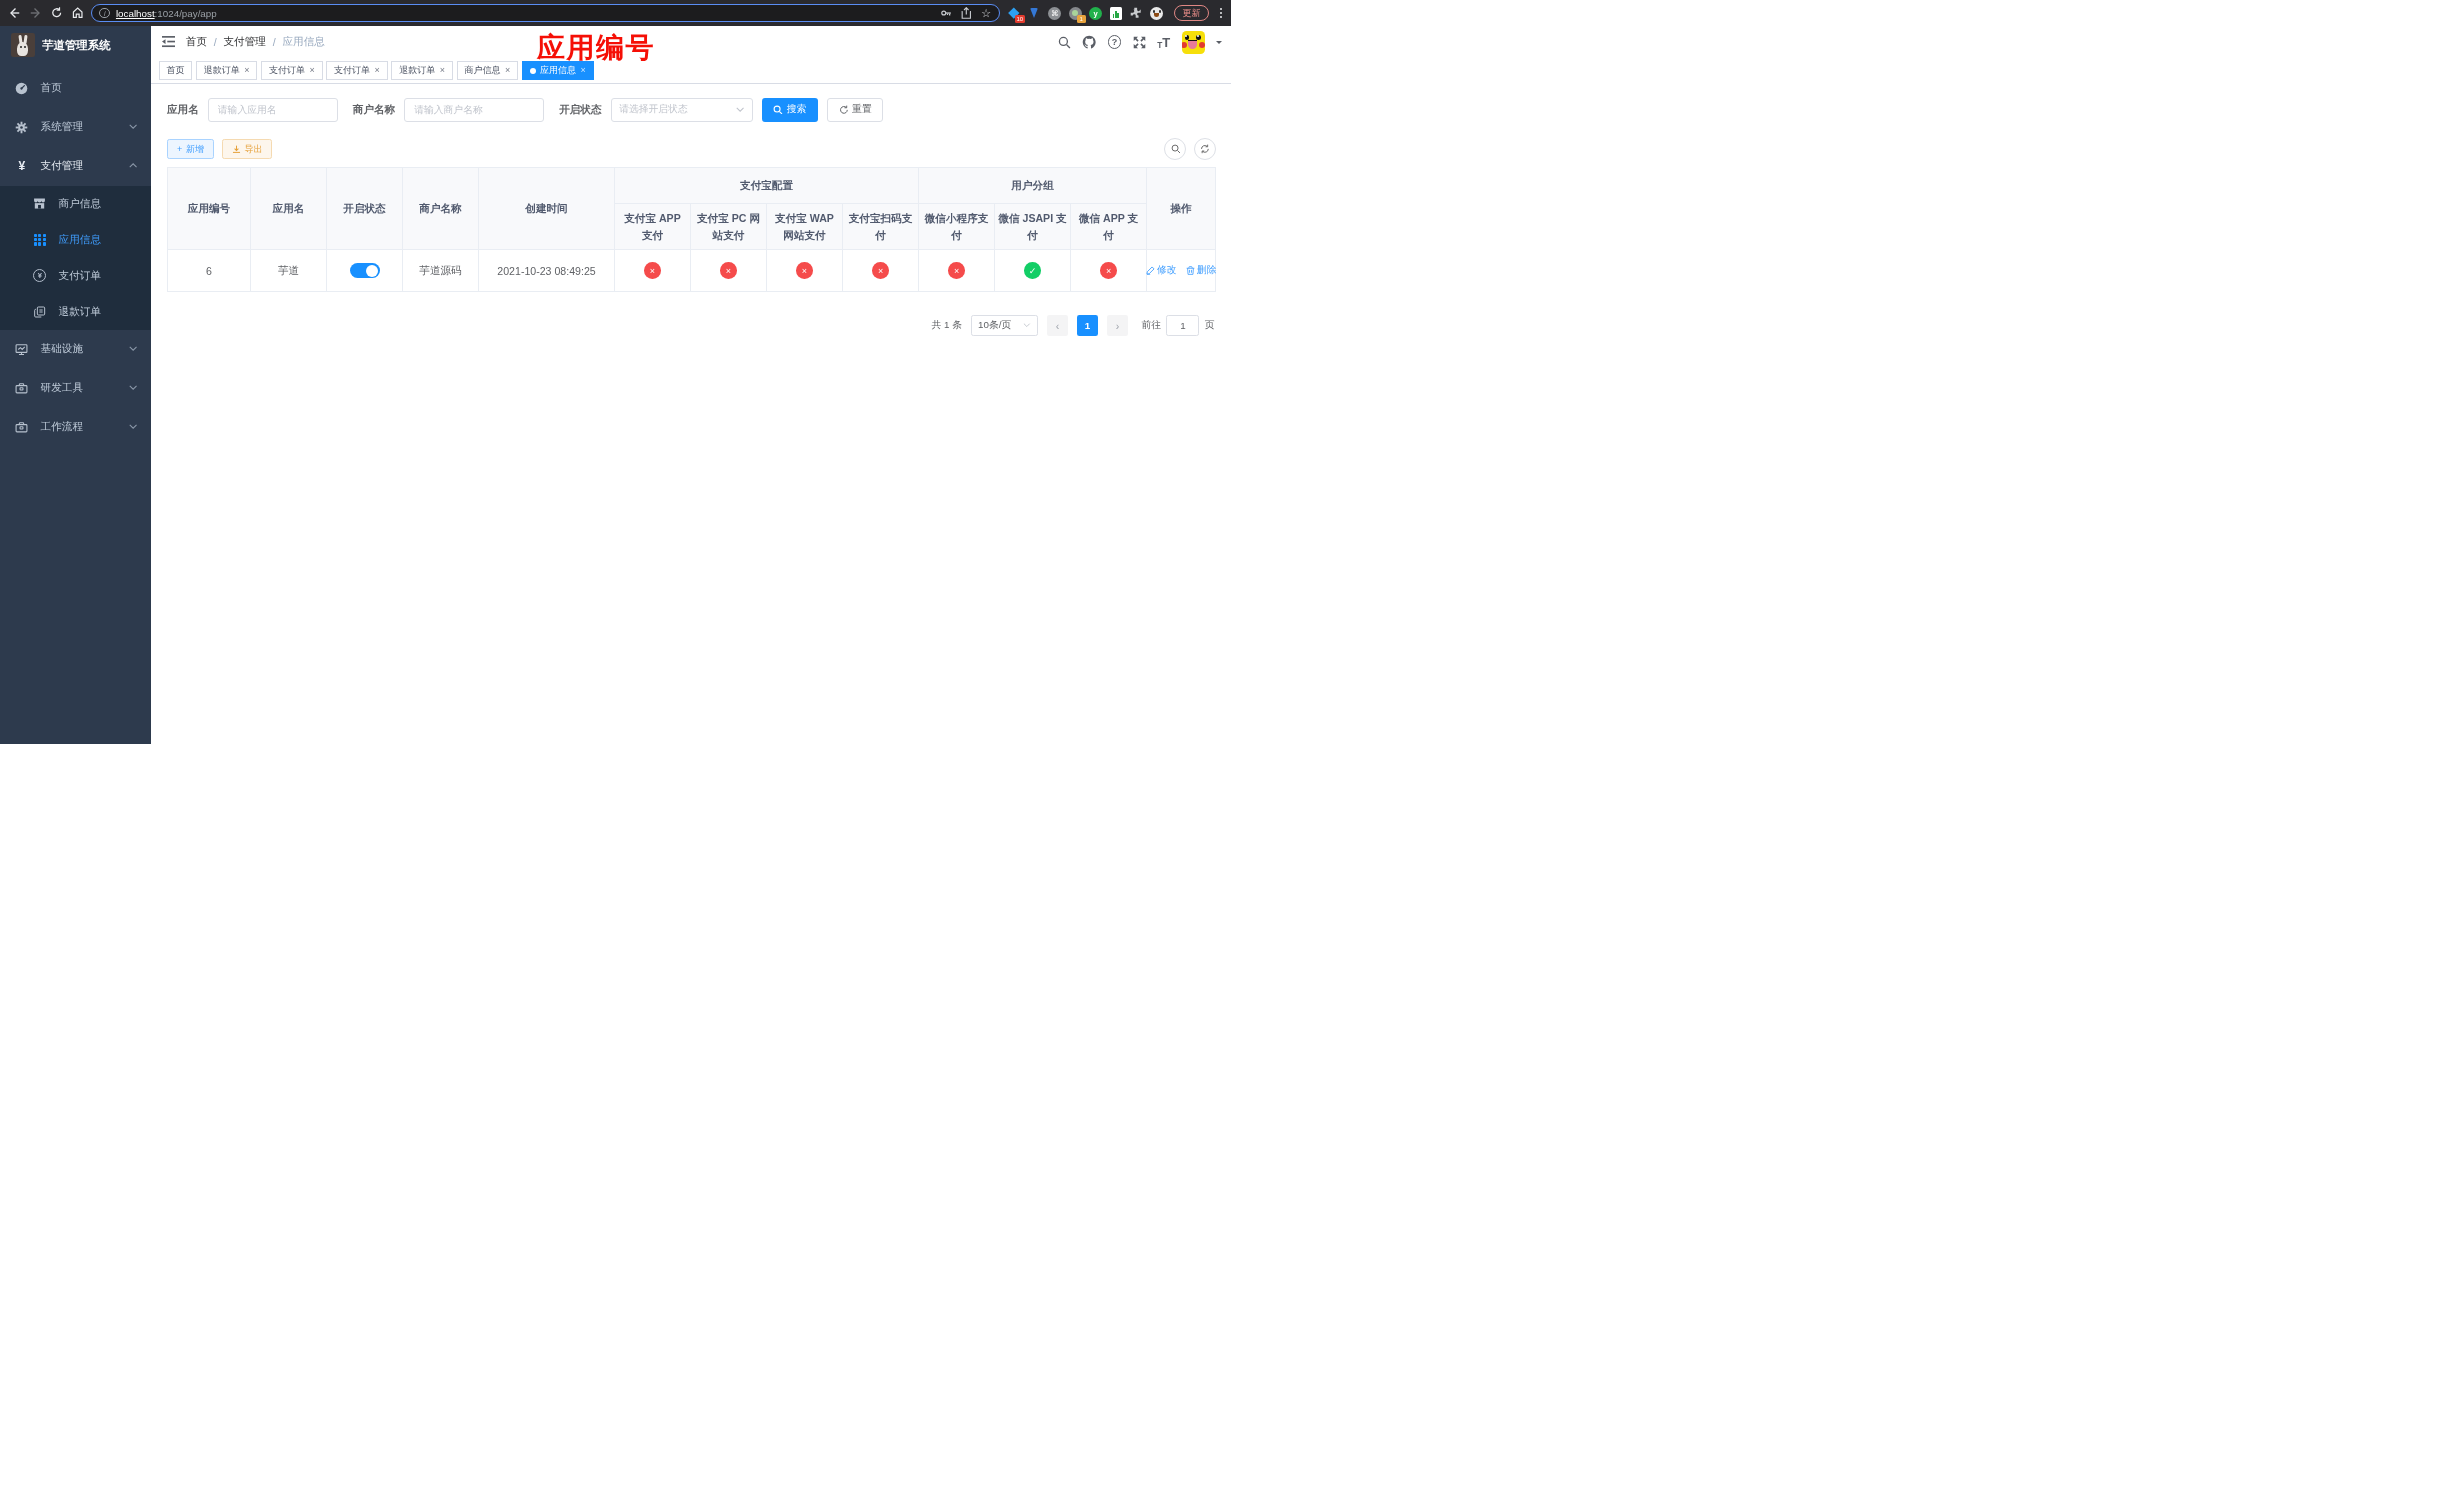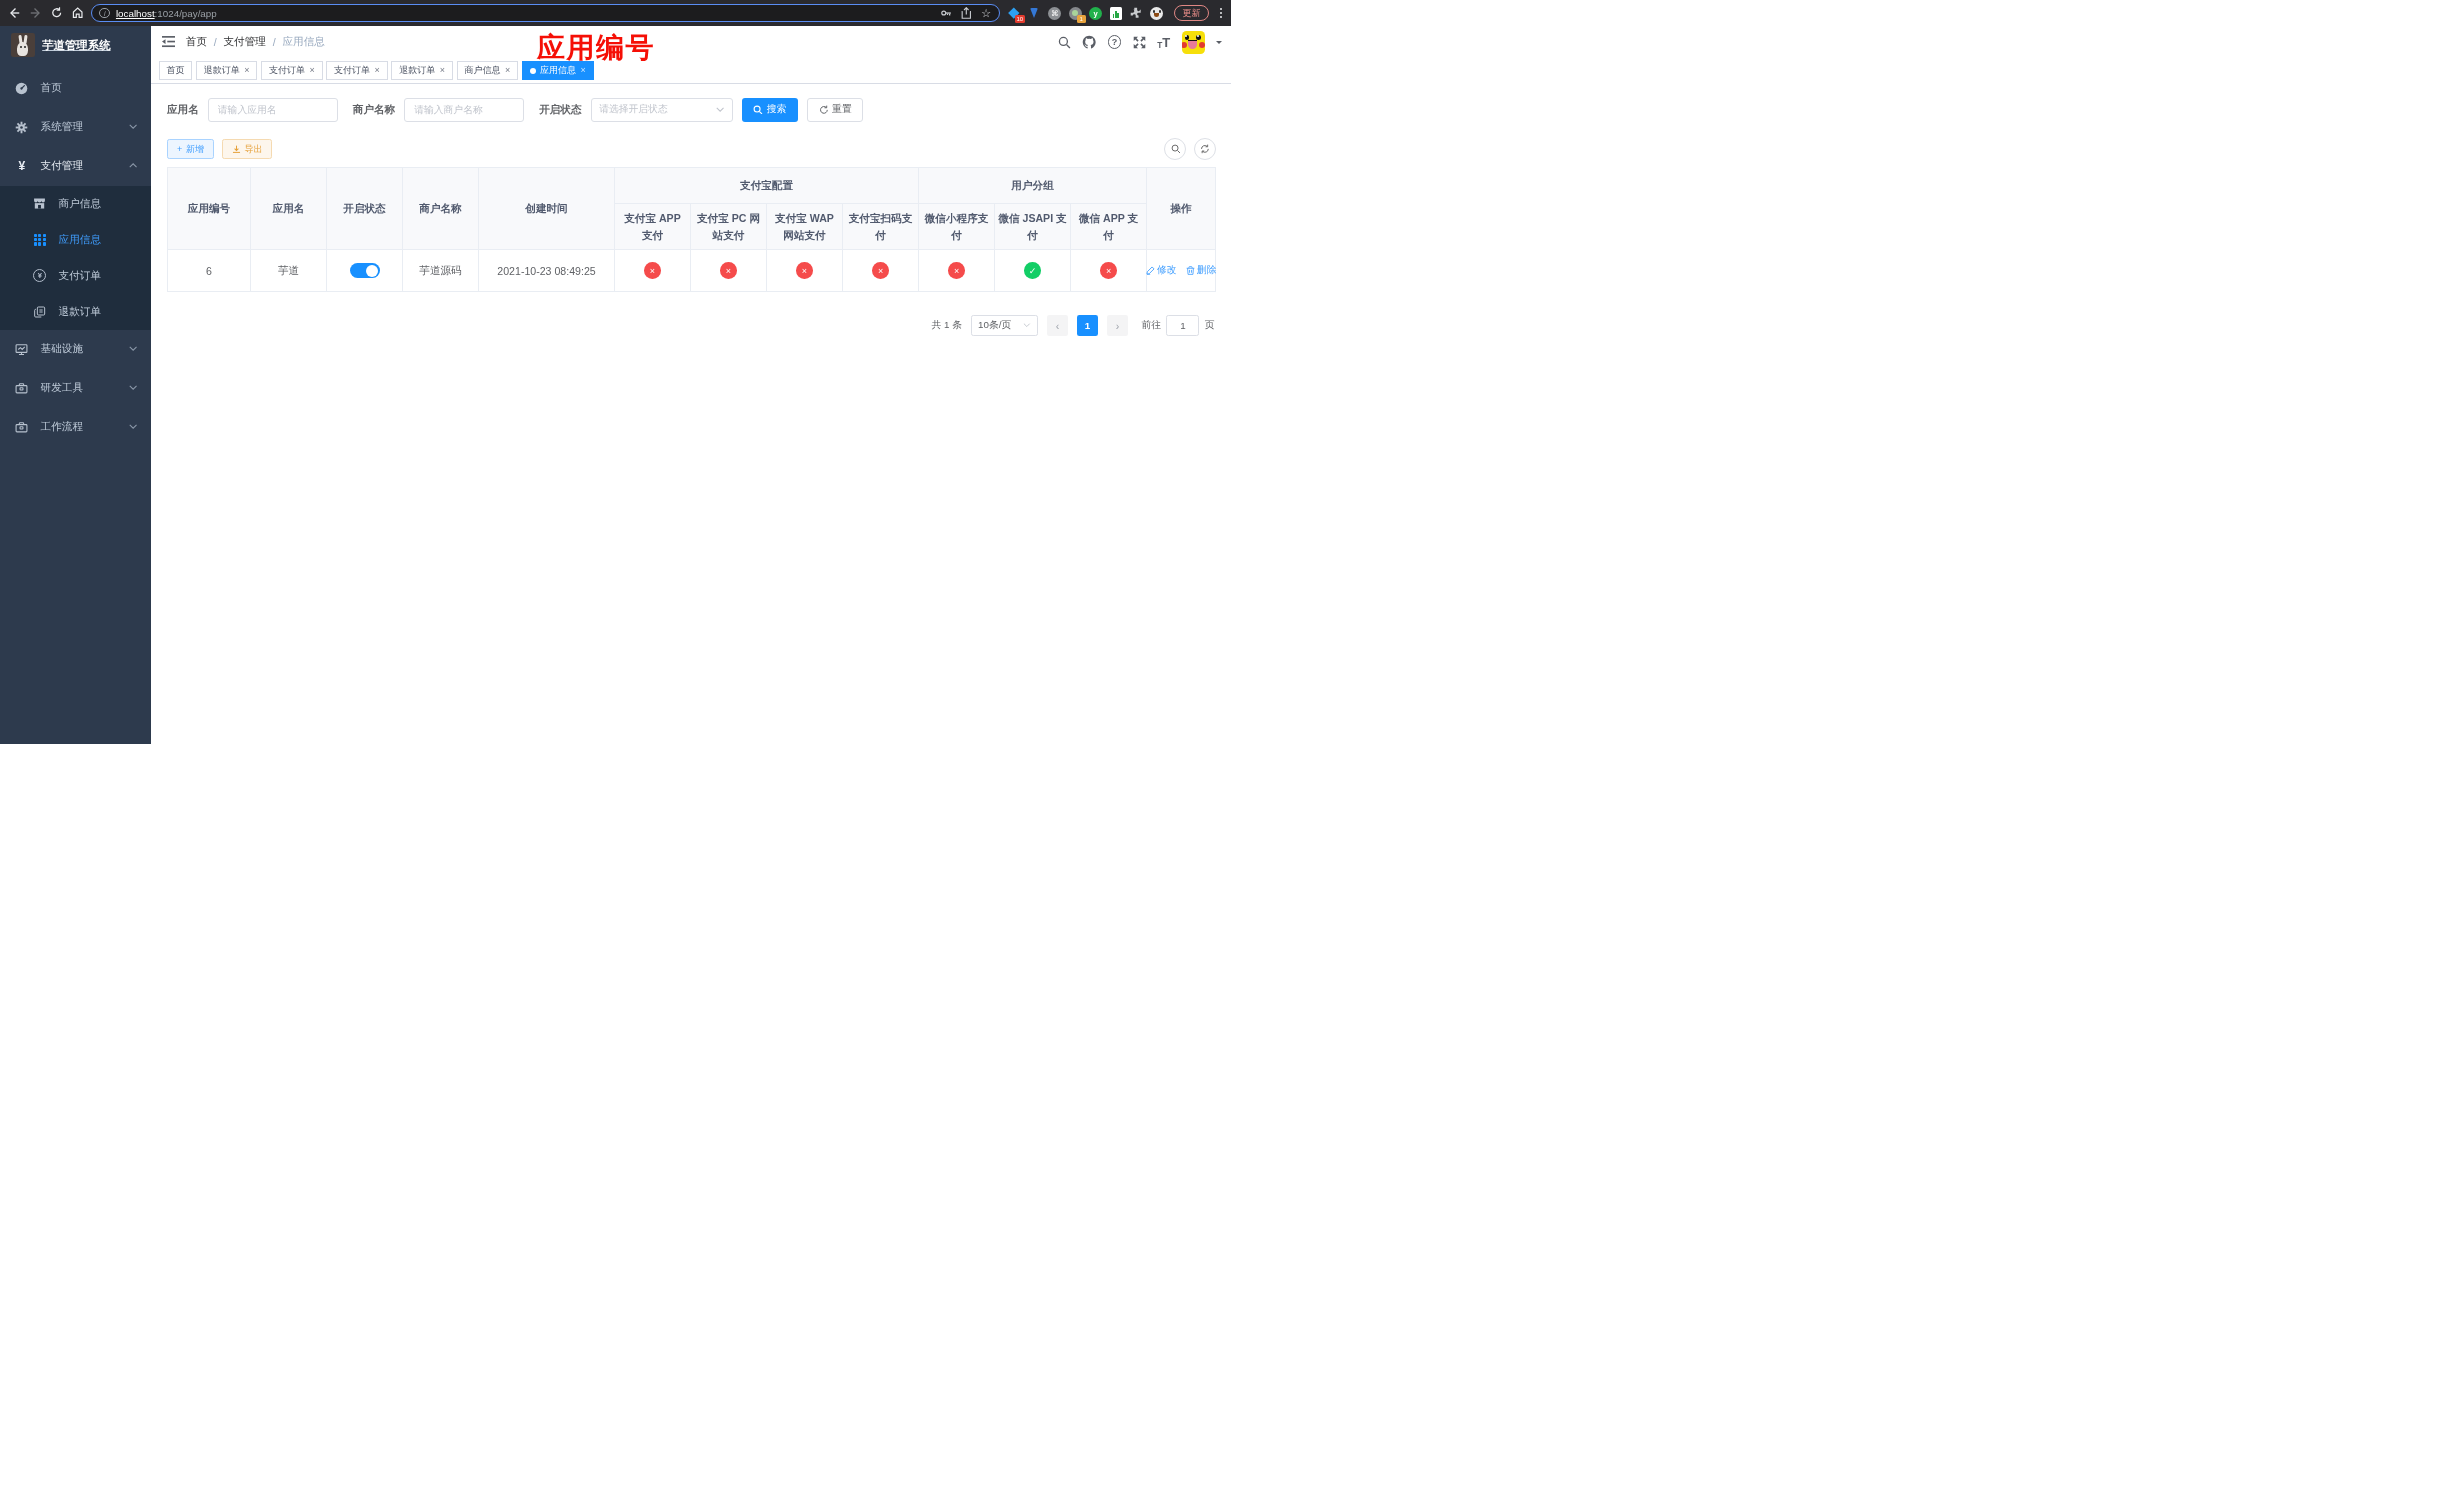--- a/index.html
+++ b/index.html
@@ -36,21 +36,21 @@
   .emoji-face:before { content:""; position:absolute; left:2.3px; top:3.8px; width:2.3px; height:2.3px; border-radius:50%; background:#333; box-shadow:6px 0 0 #333;}
   .emoji-face:after { content:""; position:absolute; left:3.8px; top:6.8px; width:5.3px; height:3.8px; border-radius:0 0 5.3px 5.3px; background:#8c4a14;}
   .update-pill { border:0.8px solid #e08784; color:#f0918c; border-radius:9px; height:16.7px; padding:0 7.6px;
     font-size:9px; display:flex; align-items:center; margin:0 3px; }
   .kebab { display:flex; flex-direction:column; gap:1.5px; padding:0 3px; }
   .kebab i { width:2.3px; height:2.3px; border-radius:50%; background:#e8eaed; }
 
   
   .app { display:flex; height:719px; }
   .sidebar { width:151px; background:#2d3a4d; color:#bfcbd9; flex:0 0 auto; display:flex; flex-direction:column; }
-  .logo-row { height:38px; display:flex; align-items:center; gap:7.6px; padding:0 10.6px;text-decoration:underline; }
+  .logo-row { height:38px; display:flex; align-items:center; gap:7.6px; padding:0 10.6px; }
   .logo-img { width:24px; height:24px; border-radius:2.3px; background:#4a3f3a; position:relative; overflow:hidden; flex:0 0 auto;}
   .logo-img .body{ position:absolute; left:6.8px; top:9px; width:10.6px; height:13.6px; background:#e8e4e0; border-radius:50% 50% 40% 40%; }
   .logo-img .ear{ position:absolute; width:3px; height:9px; background:#e8e4e0; border-radius:1.5px; top:1.5px; }
   .logo-img .ear.l{ left:8.3px; transform:rotate(-8deg);} .logo-img .ear.r{ left:13px; transform:rotate(8deg);}
   .logo-img .eye{ position:absolute; width:2.3px; height:2.3px; background:#222; border-radius:50%; top:13px;}
   .logo-img .eye.l{ left:9px;} .logo-img .eye.r{ left:13.6px;}
   .logo-title { font-size:11.4px; font-weight:bold; color:#fff; white-space:nowrap; }
   .menu { flex:1; padding-top:4.5px; }
   .menu-item { height:39px; display:flex; align-items:center; padding:0 13.6px 0 15px; gap:12px; font-size:10.6px; cursor:pointer; }
   .menu-item .mi-icon { width:13.6px; display:flex; justify-content:center; color:#b3bdcc; font-size:12px; flex:0 0 auto;}
@@ -468,21 +468,21 @@
           <span class="tab-close">×</span>
         </div>
     </div>
 
     <div class="content">
 
       <div class="filter-row">
         <span class="f-label">应用名</span>
         <input class="f-input" placeholder="请输入应用名" style="">
         <span class="f-label" style="margin-left:6px;">商户名称</span>
-        <input class="f-input" style="width: 120px;" placeholder="请输入商户名称">
+        <input class="f-input" style="width: 140px;" placeholder="请输入商户名称">
         <span class="f-label" style="margin-left:6px;">开启状态</span>
         <div class="f-select">
           <span>请选择开启状态</span>
           <svg width="8.3" height="5.3" viewBox="0 0 11 7" fill="none" stroke="#c0c4cc" stroke-width="1.4">
               <path d="M1 1 L5.5 5.5 L10 1"></path>
             </svg>
         </div>
         <button class="btn btn-primary">
           <svg width="9.8" height="9.8" viewBox="0 0 18 18" fill="none" stroke="#fff" stroke-width="2">
               <circle cx="7.5" cy="7.5" r="5.5"></circle>

